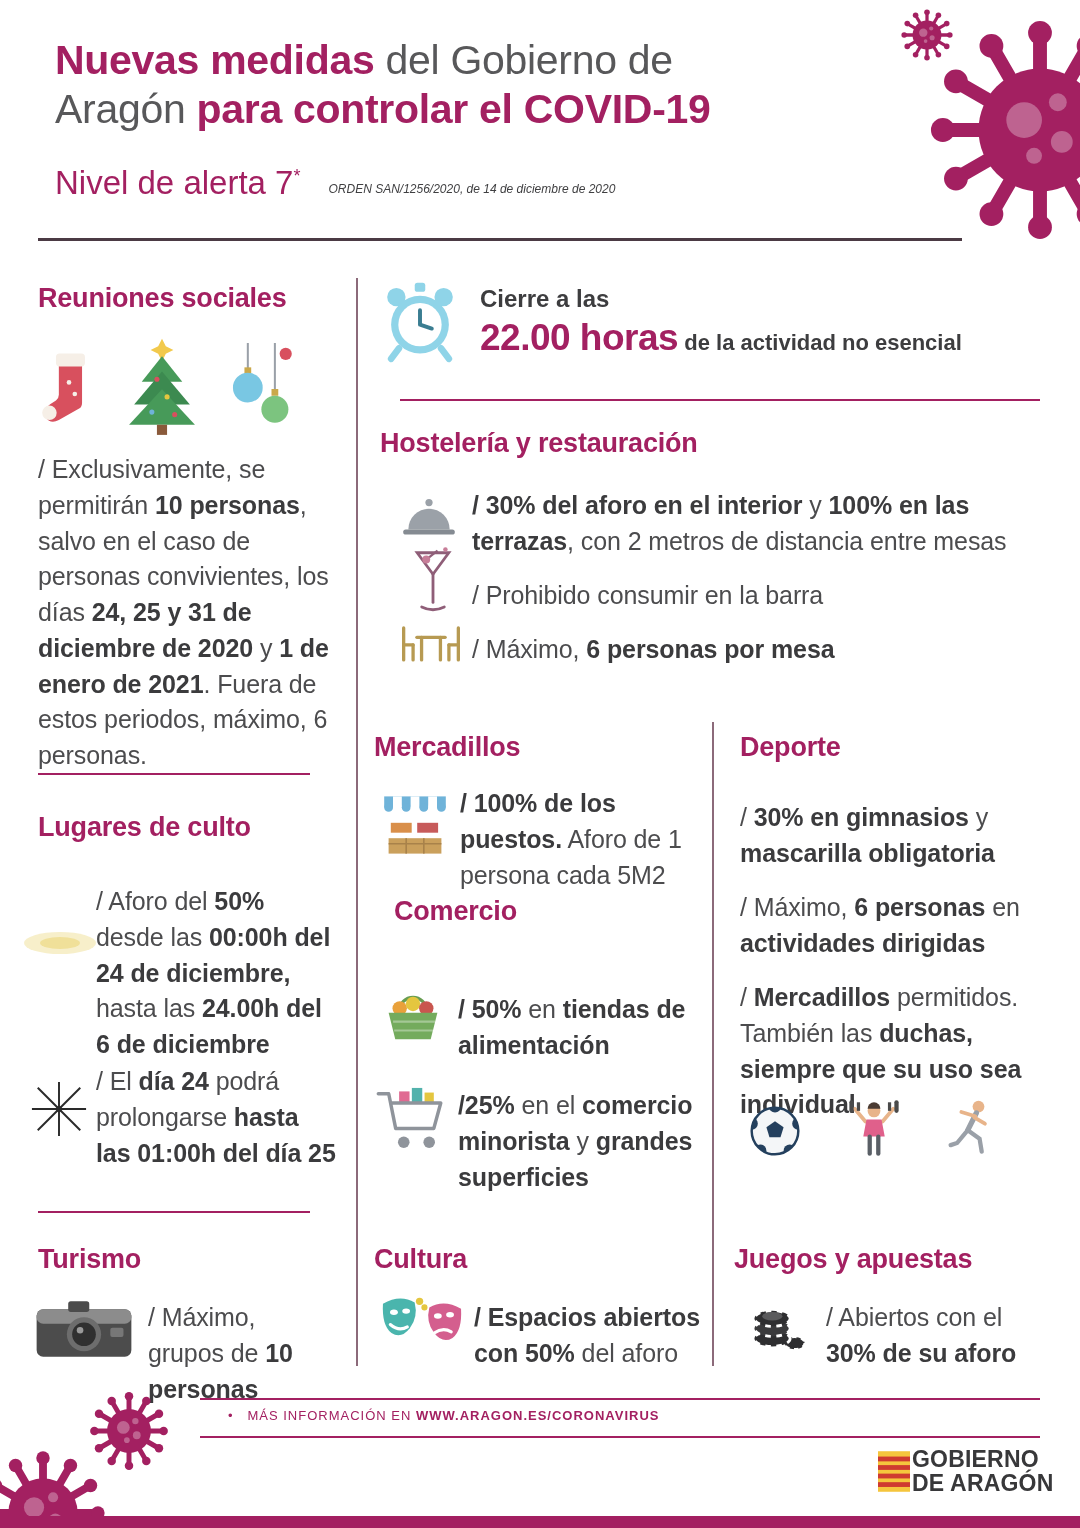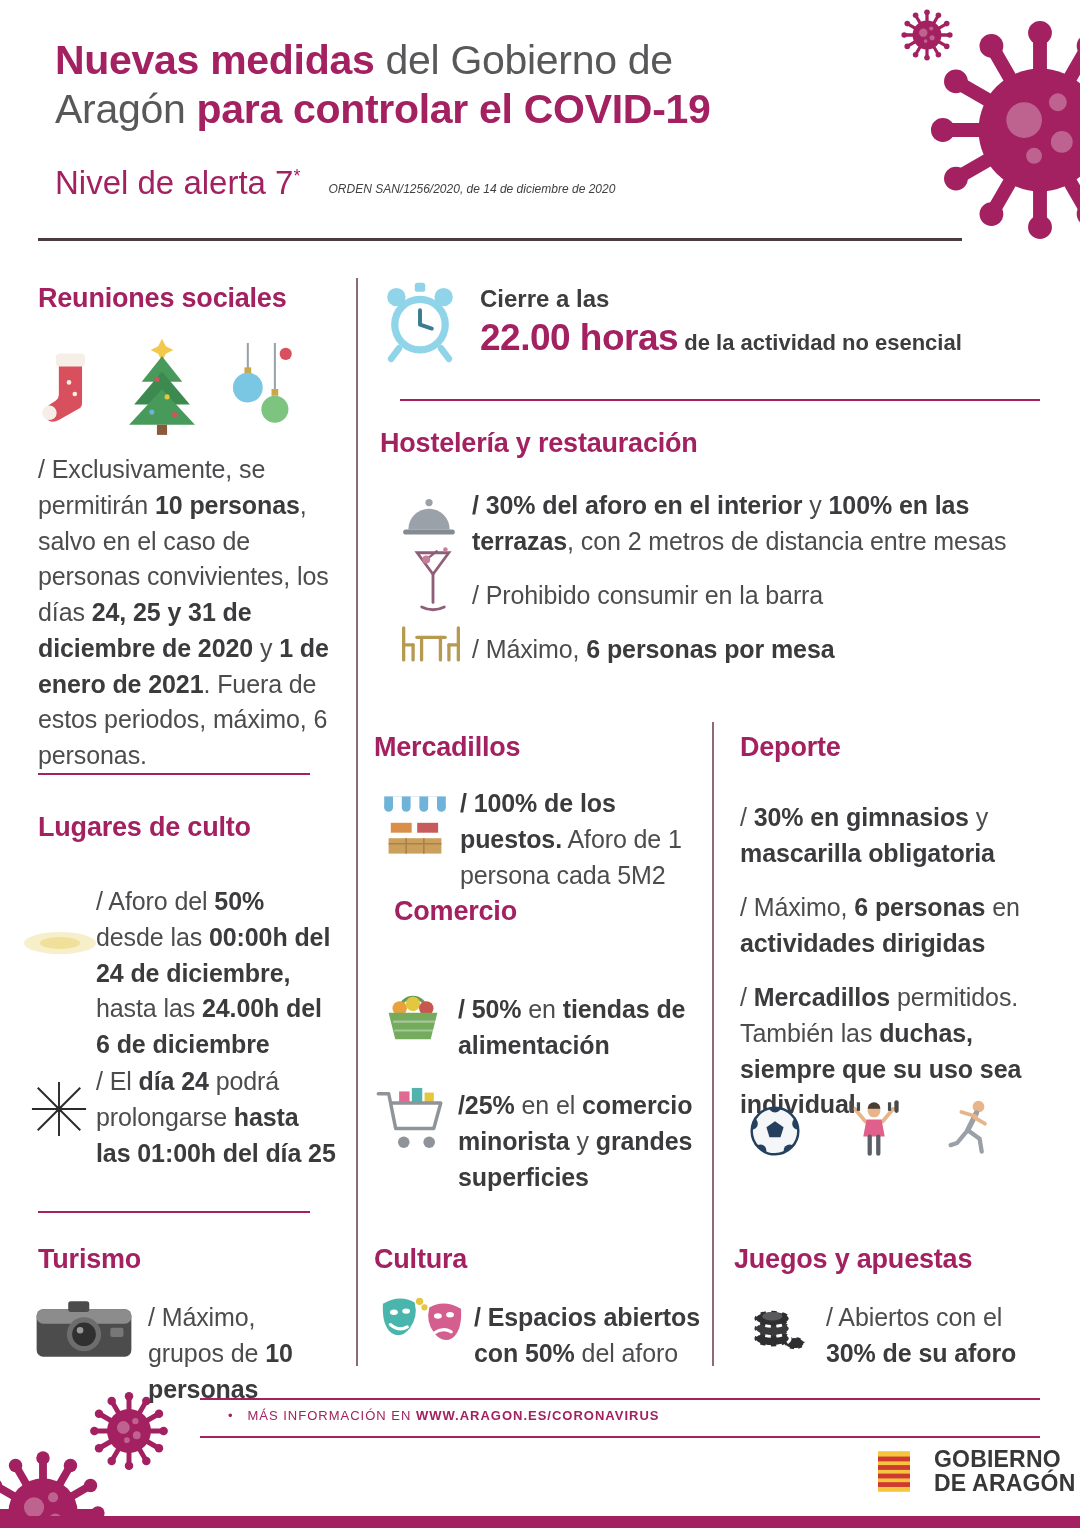--- a/index.html
+++ b/index.html
@@ -25,21 +25,21 @@
   .txt .b, .b{ font-weight:700; color:var(--ink-b); }
   .hr-dark{ position:absolute; height:3px; background:#4b3a44; }
   .hr-acc{ position:absolute; height:2px; background:var(--accent); }
   .vline{ position:absolute; width:2px; background:#8c6a7a; }
   .ic{ position:absolute; line-height:0; }
   .closing-lead{ font-size:24px; font-weight:700; color:#3d3d3f; }
   .closing-time{ font-size:37px; font-weight:700; color:var(--accent); letter-spacing:-0.5px; }
   .closing-tail{ font-size:22px; font-weight:700; color:#3d3d3f; }
   .footer-info{ position:absolute; font-size:13px; letter-spacing:1px; color:var(--accent); }
   .footer-info .lnk{ font-weight:700; }
-  .logo{ position:absolute; display:flex; align-items:center; gap:24px; }
+  .logo{ position:absolute; display:flex; align-items:center; gap:2px; }
   .logo-text{ font-size:23px; font-weight:700; color:#38383a; line-height:1.04; letter-spacing:0.2px; }
   .virus{ color:var(--accent); }
   .bottom-bar{ position:absolute; left:0; top:1516px; width:1080px; height:12px; background:var(--accent); }
 </style>
 </head>
 <body>
 
 <div class="page">
 
   <svg width="0" height="0" style="position:absolute" aria-hidden="true">

